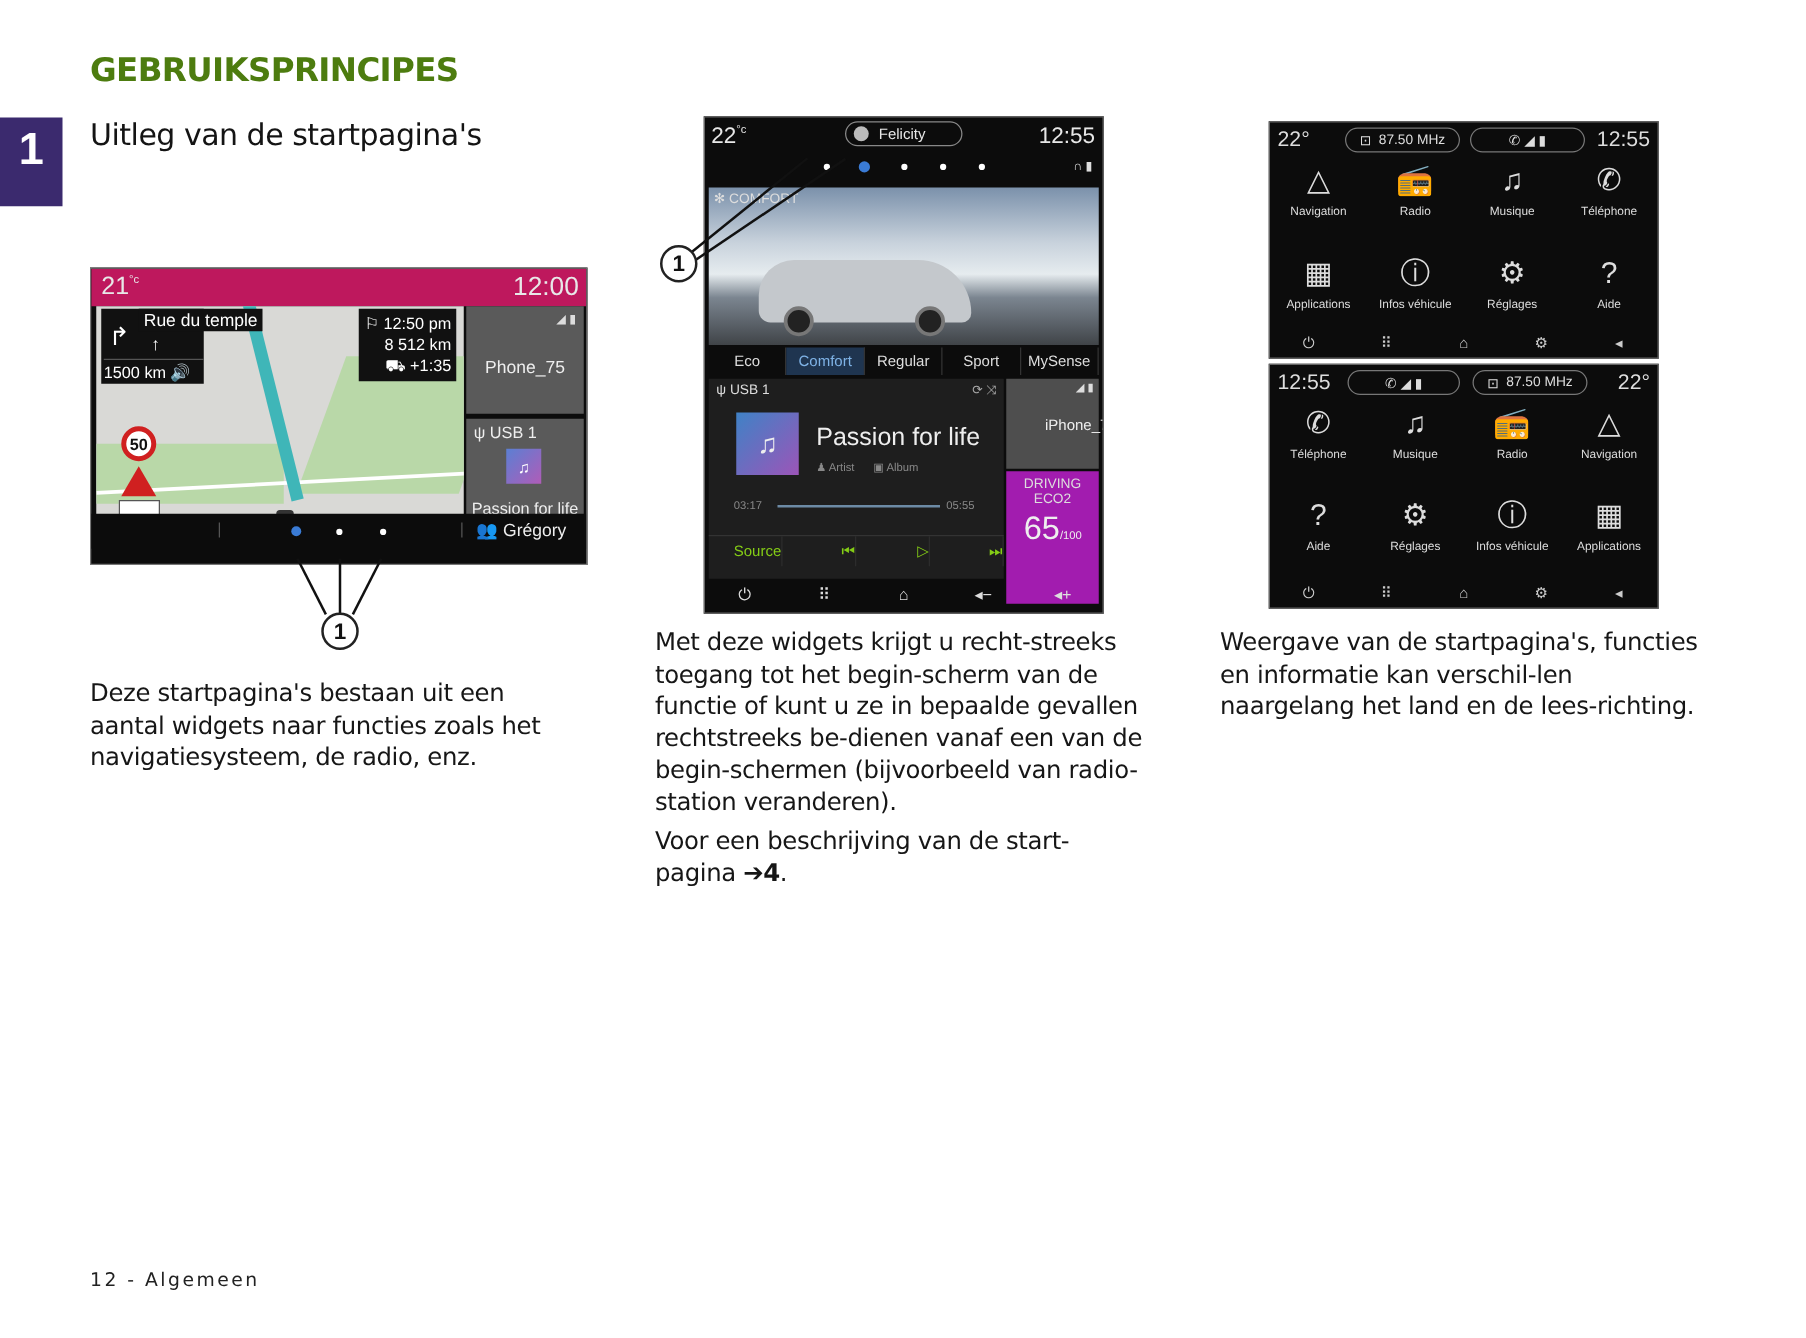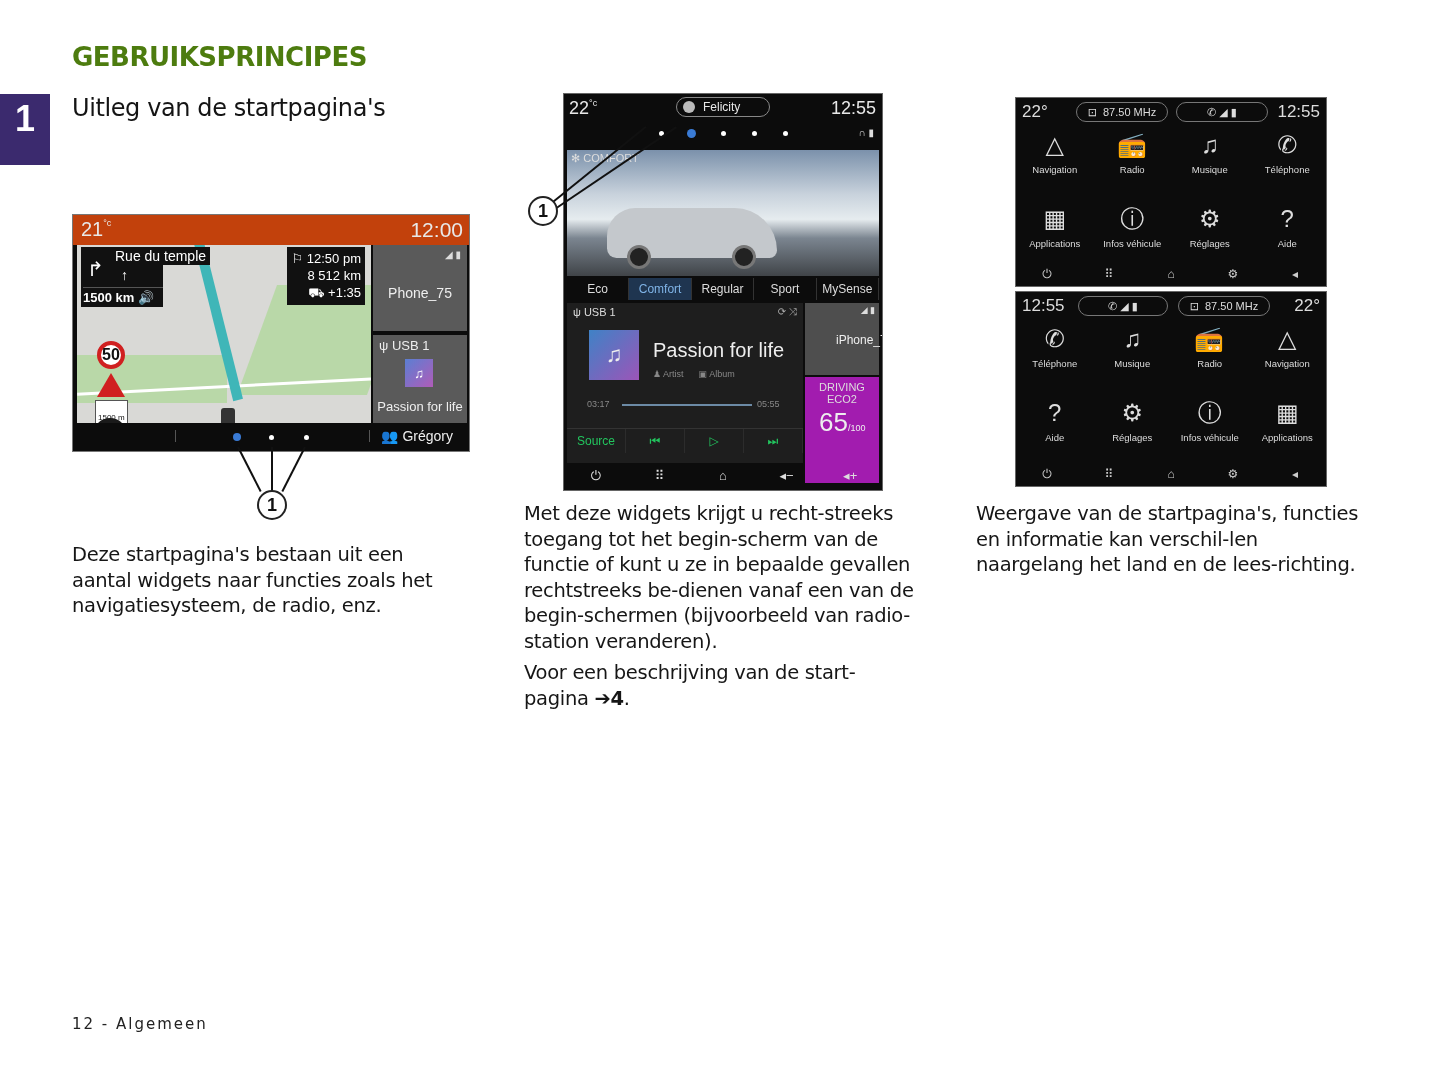--- a/index.html
+++ b/index.html
@@ -15,48 +15,48 @@
   .body-text b { font-weight: bold; }
   .body-text i.ref { font-style: italic; font-weight: bold; }
 
   .page-footer { position: absolute; left: 72px; top: 1015px; font-size: 15px; letter-spacing: 2px; color: #222; }
 
   
   .screen { position: absolute; background: #0c0c0c; color: #e8e8e8; font-family: "Liberation Sans", sans-serif; overflow: hidden; }
 
   
   #s1 { left: 72px; top: 214px; width: 398px; height: 238px; border: 1px solid #777; }
-  #s1 .top { position: absolute; left: 0; top: 0; width: 100%; height: 30px; background: #c2410c; }
+  #s1 .top { position: absolute; left: 0; top: 0; width: 100%; height: 30px; background: #be185d; }
   #s1 .temp { position: absolute; left: 8px; top: 3px; font-size: 20px; }
   #s1 .temp small { font-size: 9px; vertical-align: top; }
   #s1 .clock { position: absolute; right: 6px; top: 3px; font-size: 21px; }
   #s1 .map { position: absolute; left: 4px; top: 30px; width: 294px; height: 178px; background: #d9d9d6; overflow: hidden; }
   #s1 .map .green1 { position: absolute; left: 180px; top: 40px; width: 130px; height: 110px; background: #b9d8a8; transform: skewX(-20deg); }
   #s1 .map .green2 { position: absolute; left: 0; top: 110px; width: 150px; height: 48px; background: #b9d8a8; }
   #s1 .map .route { position: absolute; left: 115px; top: -10px; width: 10px; height: 170px; background: #3fb6b8; transform: rotate(-14deg); transform-origin: top; }
   #s1 .map .road { position: absolute; left: 0; top: 140px; width: 300px; height: 3px; background: #fff; transform: rotate(-3deg); }
   #s1 .turn-box { position: absolute; left: 8px; top: 32px; width: 82px; height: 60px; background: #111; }
   #s1 .turn-street { position: absolute; left: 38px; top: 32px; background: #111; padding: 1px 4px; font-size: 14px; color: #fff; white-space: nowrap; }
   #s1 .turn-arrow { position: absolute; left: 14px; top: 42px; font-size: 20px; color: #fff; }
   #s1 .straight { position: absolute; left: 48px; top: 52px; font-size: 14px; color: #fff; }
-  #s1 .dist { position: absolute; left: 10px; top: 72px; font-size: 13px; color: #fff; border-top: 1px solid #555; width: 80px; padding-top: 2px; font-weight: bold; }
+  #s1 .dist { position: absolute; left: 10px; top: 72px; font-size: 13px; color: #fff; border-top: 1px solid #555; width: 80px; padding-top: 2px; }
   #s1 .eta-box { position: absolute; left: 214px; top: 32px; width: 78px; height: 58px; background: #111; font-size: 13px; color: #fff; text-align: right; padding: 3px 4px; line-height: 17px; }
-  #s1 .speed { position: absolute; left: 20px; top: 96px; width: 28px; height: 28px; border-radius: 50%; background: #fff; border: 4px solid #d02020; color: #111; font-size: 16px; font-weight: bold; display: flex; align-items: center; justify-content: center; }
+  #s1 .speed { position: absolute; left: 20px; top: 96px; width: 28px; height: 28px; border-radius: 50%; background: #fff; border: 4px solid #d02020; color: #111; font-size: 13px; font-weight: bold; display: flex; align-items: center; justify-content: center; }
   #s1 .warn { position: absolute; left: 20px; top: 128px; width: 0; height: 0; border-left: 14px solid transparent; border-right: 14px solid transparent; border-bottom: 24px solid #d02020; }
   #s1 .warn-label { position: absolute; left: 18px; top: 155px; background: #fff; color: #111; font-size: 8px; padding: 12px 2px; border: 1px solid #555; }
   #s1 .flag-btn { position: absolute; left: 16px; top: 173px; width: 34px; height: 34px; border-radius: 50%; background: #1a1a1a; color: #ddd; font-size: 14px; display: flex; align-items: center; justify-content: center; }
   #s1 .car { position: absolute; left: 144px; top: 163px; width: 14px; height: 18px; background: #333; border-radius: 3px; }
   #s1 .side1 { position: absolute; left: 300px; top: 30px; width: 94px; height: 86px; background: #5a5a5a; }
   #s1 .side1 .icons { position: absolute; right: 6px; top: 4px; font-size: 10px; color: #ddd; }
   #s1 .side1 .phone { position: absolute; left: 0; width: 100%; top: 40px; text-align: center; font-size: 14px; color: #eee; }
   #s1 .side2 { position: absolute; left: 300px; top: 120px; width: 94px; height: 88px; background: #5a5a5a; }
   #s1 .side2 .usb { position: absolute; left: 6px; top: 3px; font-size: 13px; color: #eee; }
   #s1 .side2 .art { position: absolute; left: 32px; top: 24px; width: 28px; height: 28px; background: linear-gradient(135deg,#5b7fd3,#b05cb8); color: #fff; font-size: 13px; display: flex; align-items: center; justify-content: center; }
   #s1 .side2 .track { position: absolute; left: 0; width: 100%; top: 64px; text-align: center; font-size: 13px; color: #eee; }
-  #s1 .bottom { position: absolute; left: 0; bottom: 0; width: 100%; height: 28px; background: #0c0c0c; }
+  #s1 .bottom { position: absolute; left: 0; bottom: 12px; width: 100%; height: 28px; background: #0c0c0c; }
   #s1 .sep { position: absolute; top: 7px; width: 1px; height: 12px; background: #555; }
   #s1 .dot { position: absolute; top: 12px; width: 5px; height: 5px; border-radius: 50%; background: #fff; }
   #s1 .dot.active { width: 8px; height: 8px; top: 10px; background: #3a7bd5; }
   #s1 .user { position: absolute; right: 16px; top: 5px; font-size: 14px; color: #eee; }
 
   .callout-line { position: absolute; height: 2px; background: #111; transform-origin: left center; }
   .callout { position: absolute; width: 30px; height: 30px; border-radius: 50%; border: 2px solid #222; background: #fff; font-family: "Liberation Sans", sans-serif; font-weight: bold; font-size: 18px; display: flex; align-items: center; justify-content: center; color: #111; }
 
   
   #s2 { left: 563px; top: 93px; width: 320px; height: 398px; border: 1px solid #666; }
@@ -77,21 +77,21 @@
   #s2 .player { position: absolute; left: 3px; top: 209px; width: 236px; height: 160px; background: #1e1e1e; }
   #s2 .player .usb { position: absolute; left: 6px; top: 3px; font-size: 11px; color: #ddd; }
   #s2 .player .ctrl-icons { position: absolute; right: 6px; top: 3px; font-size: 10px; color: #aaa; }
   #s2 .player .art { position: absolute; left: 22px; top: 27px; width: 50px; height: 50px; background: linear-gradient(135deg,#3f82c6,#9c55b8); color: #eee; display: flex; align-items: center; justify-content: center; font-size: 22px; }
   #s2 .player .title { position: absolute; left: 86px; top: 36px; font-size: 20px; color: #eee; }
   #s2 .player .meta { position: absolute; left: 86px; top: 66px; font-size: 9px; color: #888; }
   #s2 .player .t1 { position: absolute; left: 20px; top: 96px; font-size: 9px; color: #888; }
   #s2 .player .bar { position: absolute; left: 55px; top: 101px; width: 130px; height: 2px; background: #6c8aa5; }
   #s2 .player .t2 { position: absolute; left: 190px; top: 96px; font-size: 9px; color: #888; }
   #s2 .player .ctrl { position: absolute; left: 0; top: 125px; width: 100%; height: 25px; display: flex; border-top: 1px solid #333; font-size: 12px; }
-  #s2 .player .ctrl div { flex: 1; text-align: center; line-height: 25px; color: #22c55e; border-right: 1px solid #2c2c2c; }
+  #s2 .player .ctrl div { flex: 1; text-align: right; line-height: 25px; color: #84cc16; border-right: 1px solid #2c2c2c; }
   #s2 .side1 { position: absolute; left: 241px; top: 209px; width: 74px; height: 72px; background: #4e4e4e; }
   #s2 .side1 .icons { position: absolute; right: 4px; top: 2px; font-size: 9px; color: #ddd; }
   #s2 .side1 .phone { position: absolute; left: 0; width: 100%; top: 30px; text-align: center; font-size: 12px; color: #eee; padding-left: 31px; }
   #s2 .side2 { position: absolute; left: 241px; top: 283px; width: 74px; height: 106px; background: #a21caf; }
   #s2 .side2 .lbl { position: absolute; left: 0; width: 100%; top: 4px; text-align: center; font-size: 11px; color: #ddd; }
   #s2 .side2 .score { position: absolute; left: 14px; top: 30px; font-size: 26px; color: #eee; }
   #s2 .side2 .score small { font-size: 9px; }
   #s2 .nav { position: absolute; left: 0; bottom: 0; width: 100%; height: 28px; display: flex; font-size: 13px; }
   #s2 .nav div { flex: 1; text-align: center; line-height: 28px; color: #ddd; }
 

